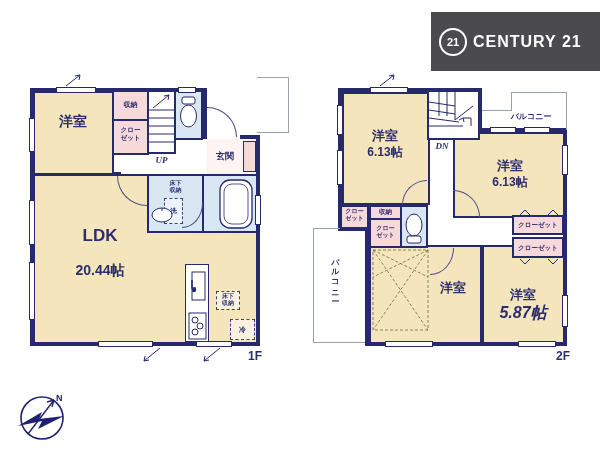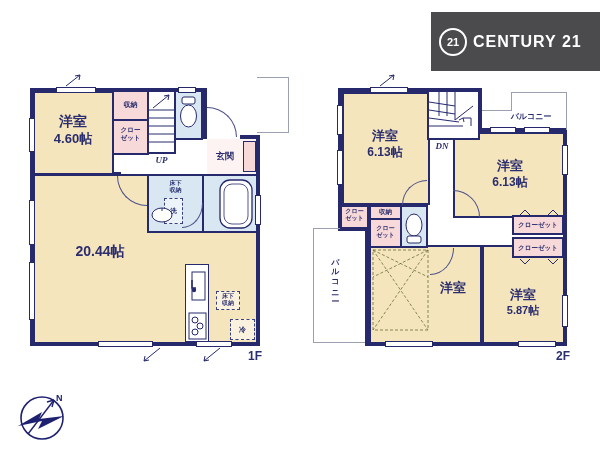--- a/index.html
+++ b/index.html
@@ -49,25 +49,25 @@
   <div class="abs wall" style="left:30px;top:88px;width:4px;height:258px;"></div>
   <div class="abs wall" style="left:30px;top:88px;width:177px;height:4px;"></div>
   <div class="abs wall" style="left:203px;top:88px;width:4px;height:51px;"></div>
   <div class="abs wall" style="left:240px;top:135px;width:20px;height:4px;"></div>
   <div class="abs wall" style="left:256px;top:135px;width:4px;height:211px;"></div>
   <div class="abs wall" style="left:30px;top:342px;width:230px;height:4px;"></div>
   <div class="abs wall" style="left:30px;top:172px;width:88px;height:4px;"></div>
   <div class="abs wall" style="left:115px;top:172px;width:6px;height:4px;"></div>
 
   <div class="abs room" style="left:33px;top:174px;width:225px;height:170px;"></div>
-  <div class="abs lbl" style="left:45px;top:243px;width:110px;font-size:14px;">20.44帖</div>
+  <div class="abs lbl" style="left:55px;top:226px;width:90px;font-size:17px;">LDK</div>
+  <div class="abs lbl" style="left:45px;top:262px;width:110px;font-size:14px;">20.44帖</div>
 
   <div class="abs room" style="left:33px;top:91px;width:81px;height:84px;"></div>
   <div class="abs lbl" style="left:38px;top:113px;width:70px;font-size:14px;">洋室</div>
-  <div class="abs lbl" style="left:33px;top:131px;width:80px;font-size:13px;">4.60帖</div>
 
   <div class="abs pink" style="left:112px;top:90px;width:37px;height:31px;"></div>
   <div class="abs lbl" style="left:113px;top:101px;width:35px;font-size:7px;">収納</div>
   <div class="abs pink" style="left:112px;top:119px;width:37px;height:36px;"></div>
   <div class="abs lbl" style="left:113px;top:126px;width:35px;font-size:6.5px;">
     <span>クロー</span><br>
     <span>ゼット</span>
   </div>
 
   <div class="abs whitebox" style="left:147px;top:90px;width:29px;height:64px;">
@@ -196,21 +196,21 @@
       <rect x="1" y="1" width="55" height="80"></rect>
       <line x1="1" y1="1" x2="56" y2="81"></line>
       <line x1="56" y1="1" x2="1" y2="81"></line>
       <line x1="1" y1="1" x2="56" y2="28"></line>
       <line x1="56" y1="1" x2="1" y2="28"></line>
     </g>
   </svg>
 
   <div class="abs room" style="left:482px;top:245px;width:83px;height:99px;"></div>
   <div class="abs lbl" style="left:488px;top:287px;width:70px;font-size:13px;">洋室</div>
-  <div class="abs lbl" style="left:483px;top:304px;width:80px;font-size:11px;">5.87帖</div>
+  <div class="abs lbl" style="left:483px;top:304px;width:80px;font-size:16px;font-style:italic;">5.87帖</div>
 
   <div class="abs whitebox" style="left:427px;top:90px;width:53px;height:50px;">
     <svg width="49" height="46" style="display:block">
       <g stroke="#262a6d" stroke-width="1" fill="none">
         <line x1="10" y1="0" x2="10" y2="24"></line>
           <line x1="18" y1="0" x2="18" y2="24"></line>
         <line x1="26" y1="0" x2="26" y2="28"></line>
         <line x1="0" y1="10" x2="26" y2="14"></line>
           <line x1="0" y1="18" x2="26" y2="22"></line>
         <line x1="0" y1="26" x2="30" y2="30"></line>

